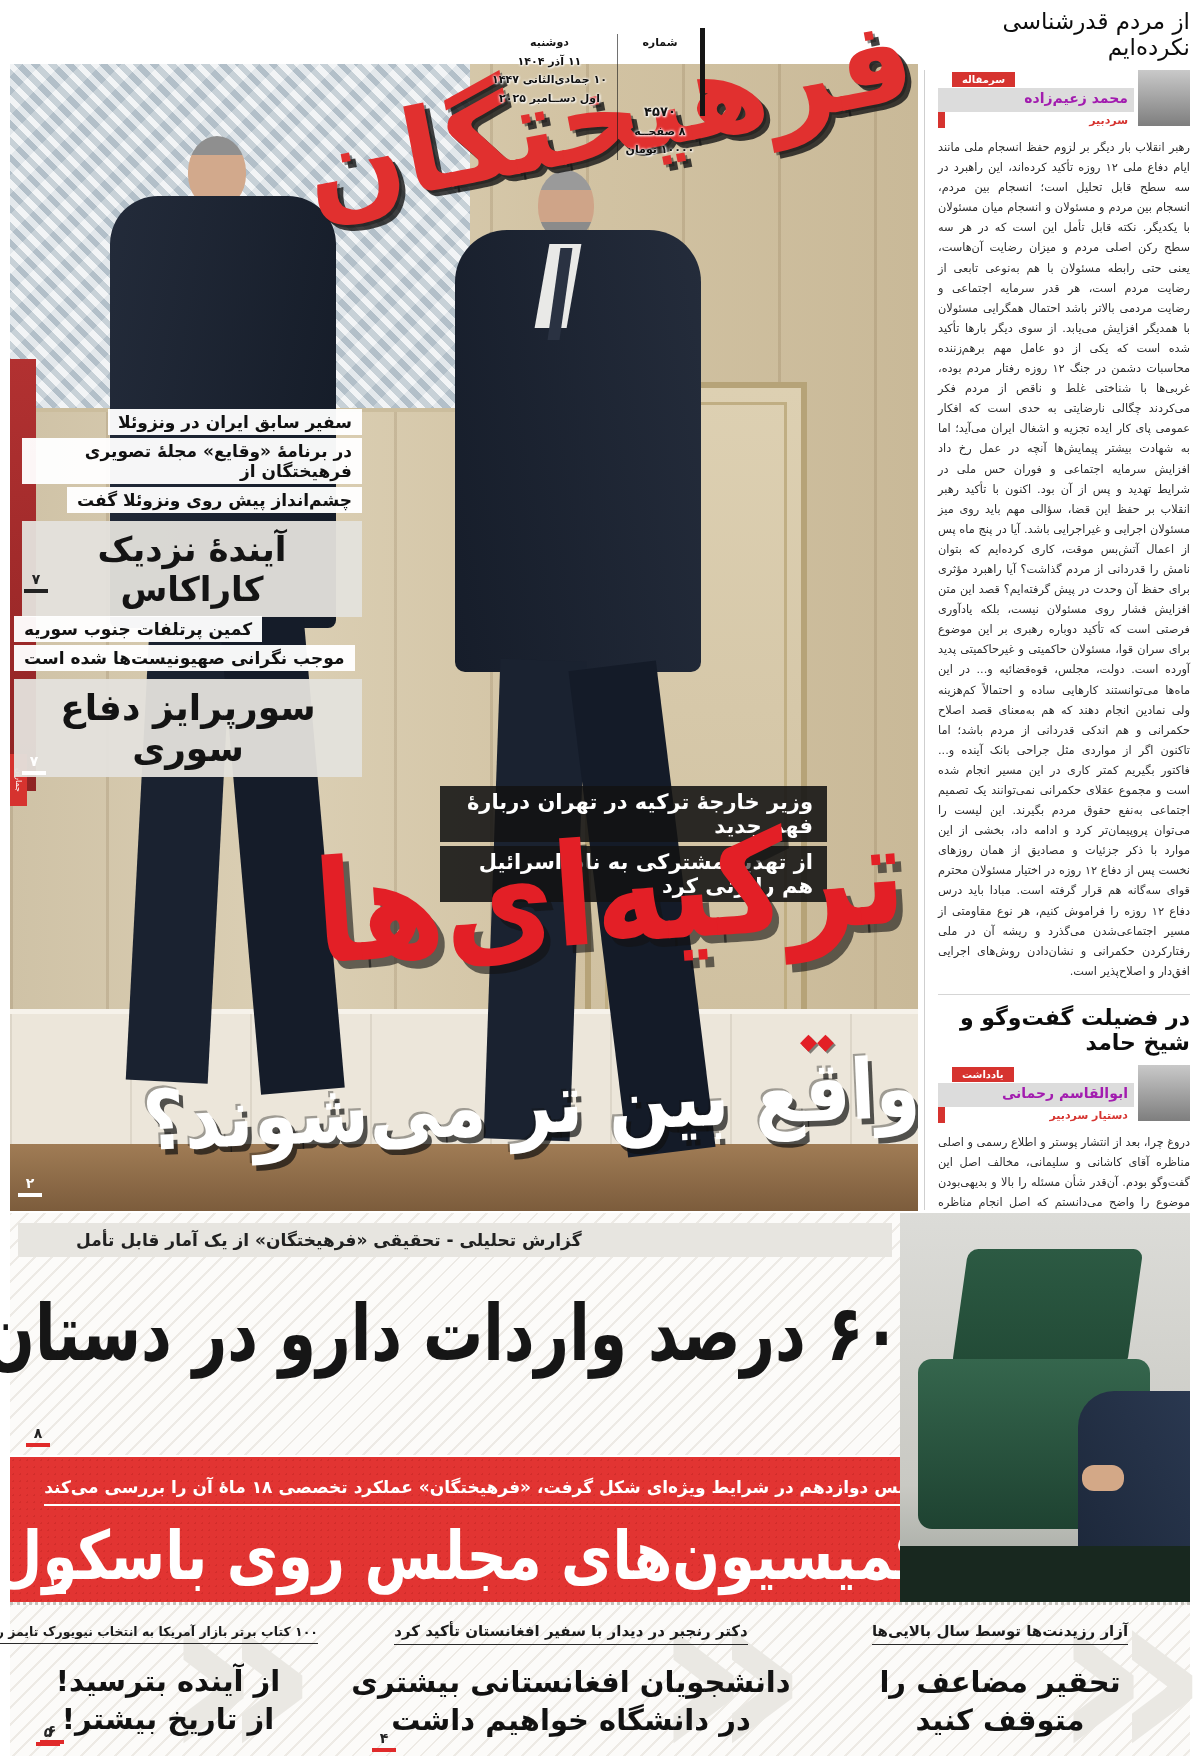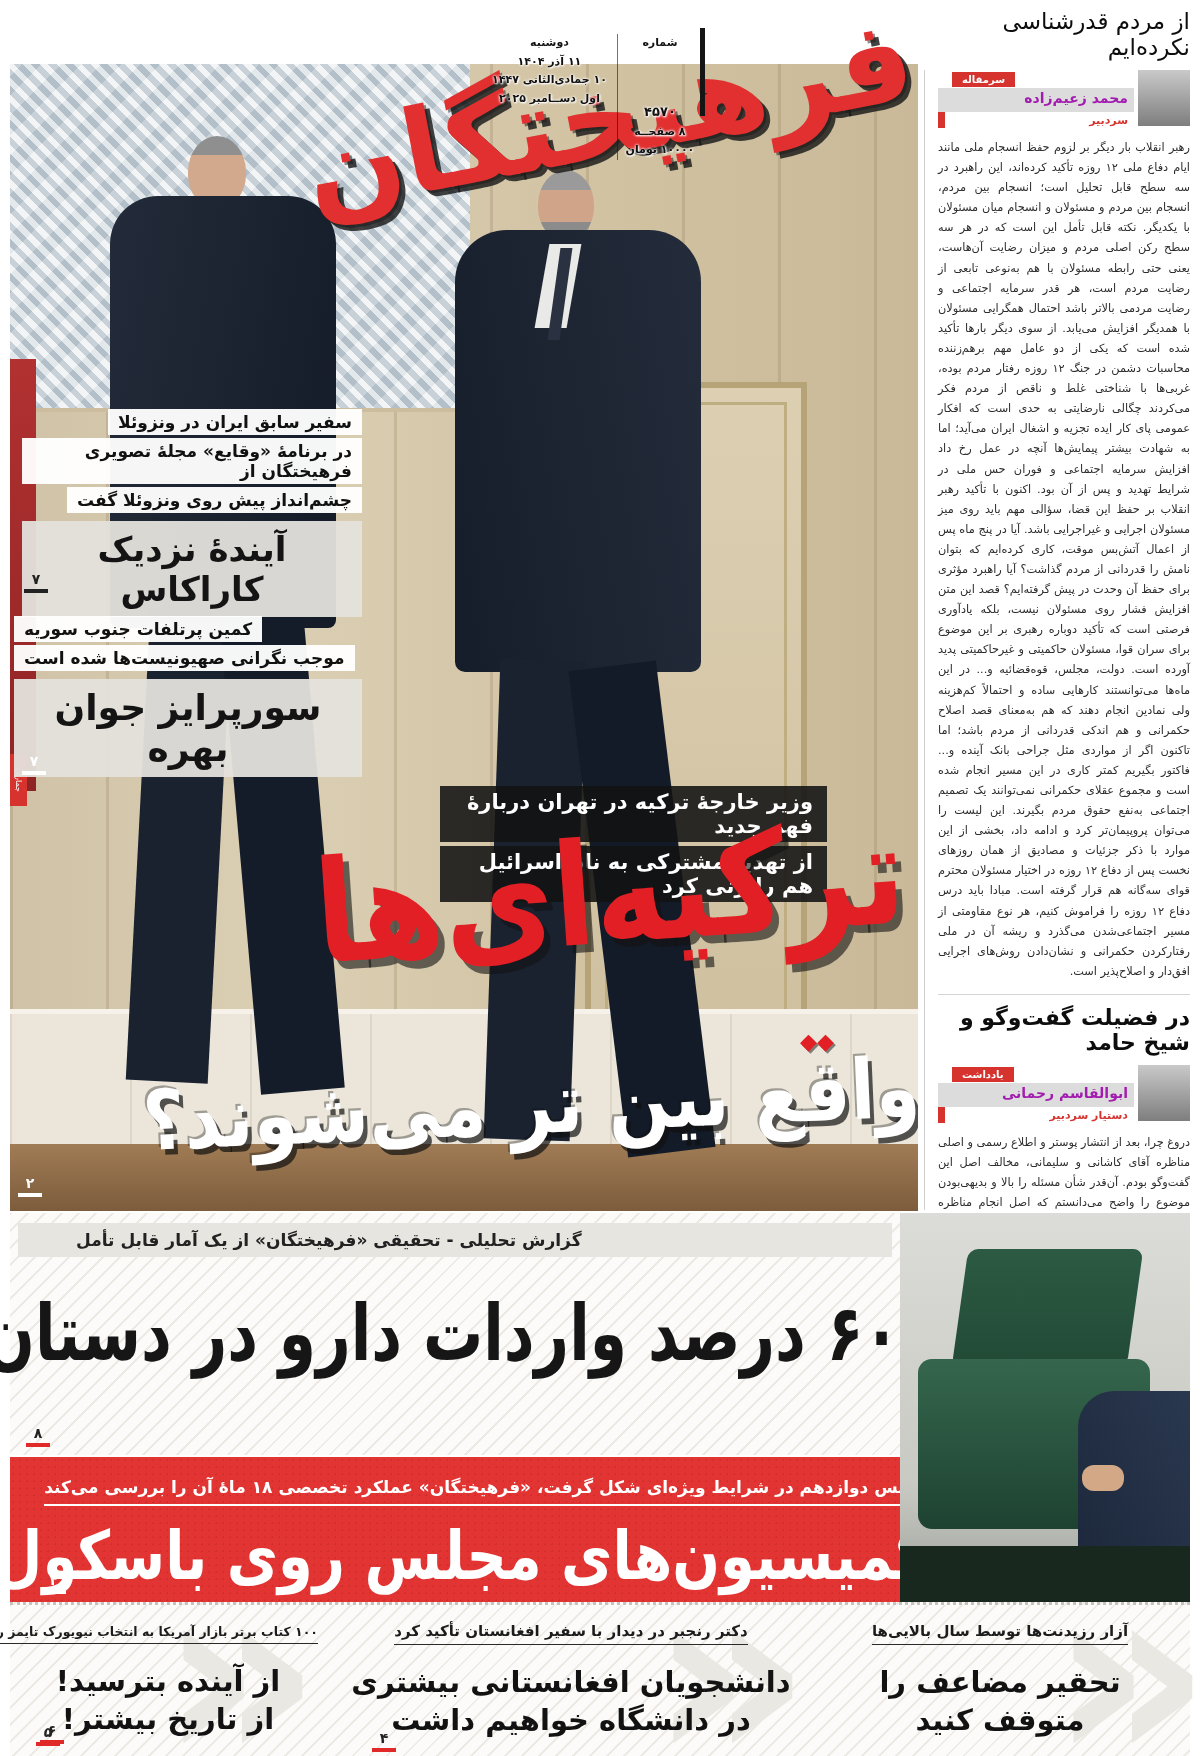--- a/index.html
+++ b/index.html
@@ -204,21 +204,21 @@
       <span class="kline">چشم‌انداز پیش روی ونزوئلا گفت</span>
       <span class="hbox">آیندهٔ نزدیک کاراکاس</span>
     </div>
     <div class="pg" style="left:14px; top:508px;">
       <span>۷</span><span class="bar"></span>
     </div>
 
     <div class="kgroup syr">
       <span class="kline">کمین پرتلفات جنوب سوریه</span><br>
       <span class="kline">موجب نگرانی صهیونیست‌ها شده است</span>
-      <span class="hbox">سورپرایز جوان بهره</span>
+      <span class="hbox">سورپرایز دفاع سوری</span>
     </div>
     <div class="pg white" style="left:12px; top:690px;">
       <span>۷</span><span class="bar"></span>
     </div>
 
     <div class="kgroup lead-kicker">
       <span class="dk">وزیر خارجهٔ ترکیه در تهران دربارهٔ فهم جدید</span><br>
       <span class="dk">از تهدید مشترکی به نام اسرائیل هم رایزنی کرد</span>
     </div>
     <div class="lead-red">ترکیه‌ای‌ها</div>

